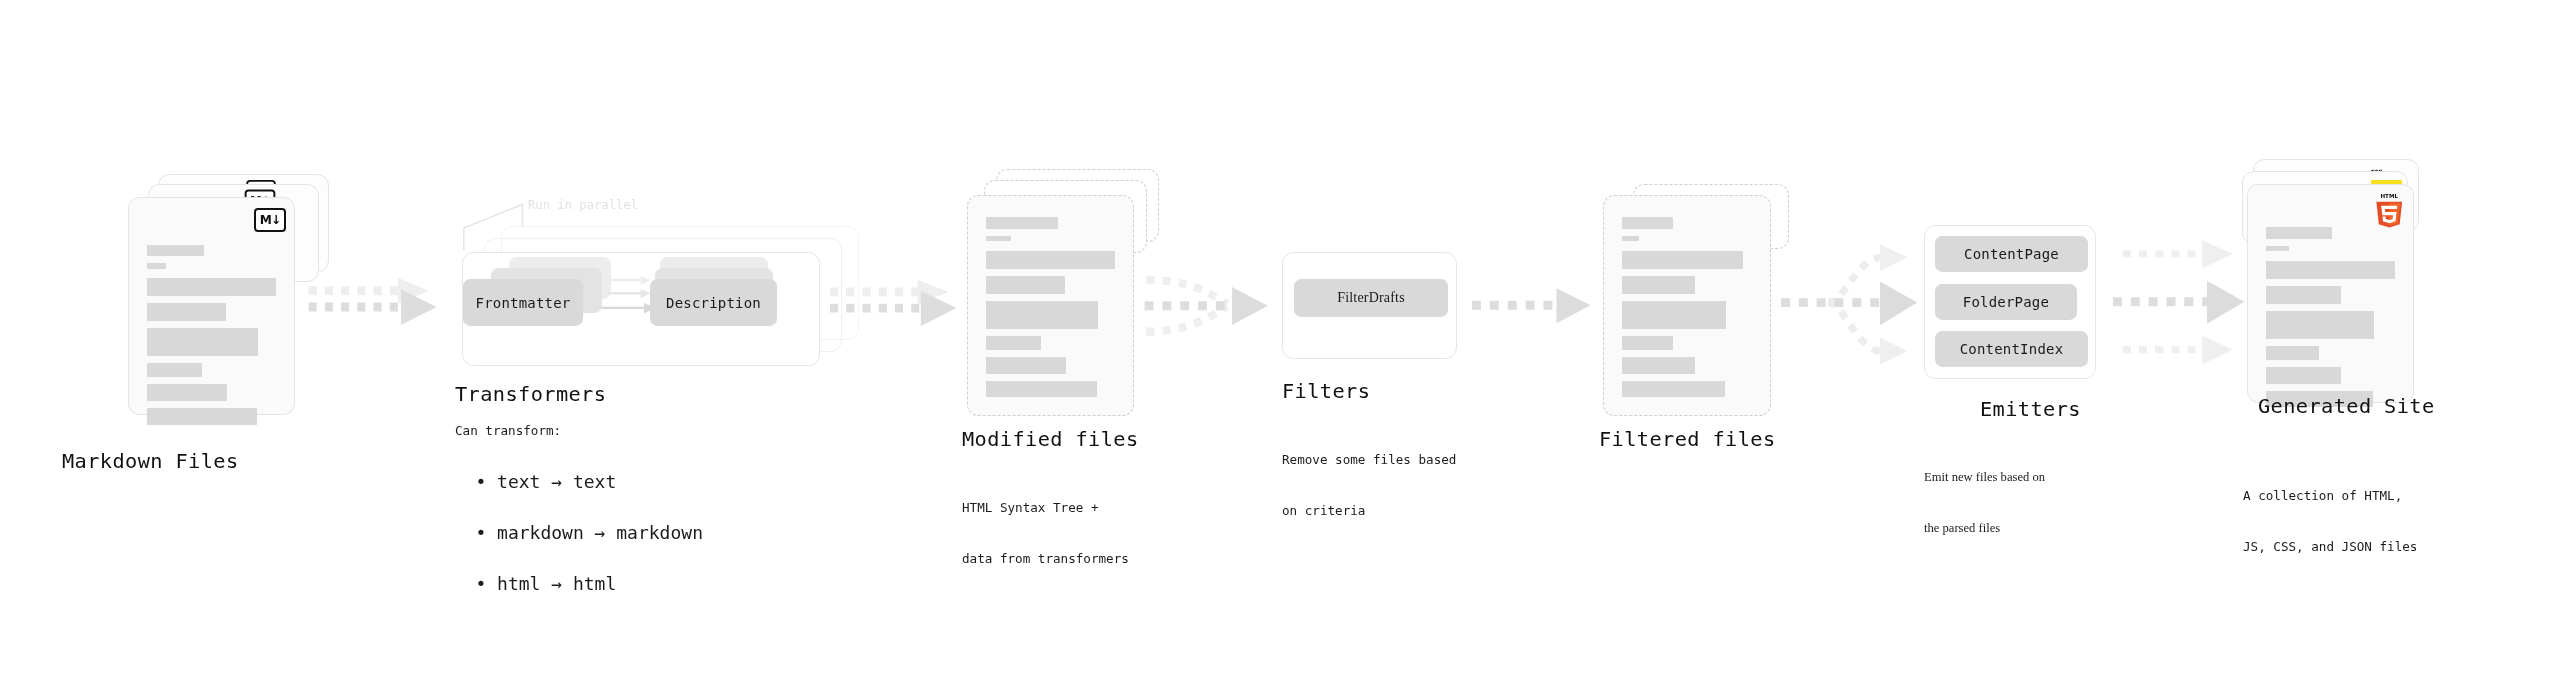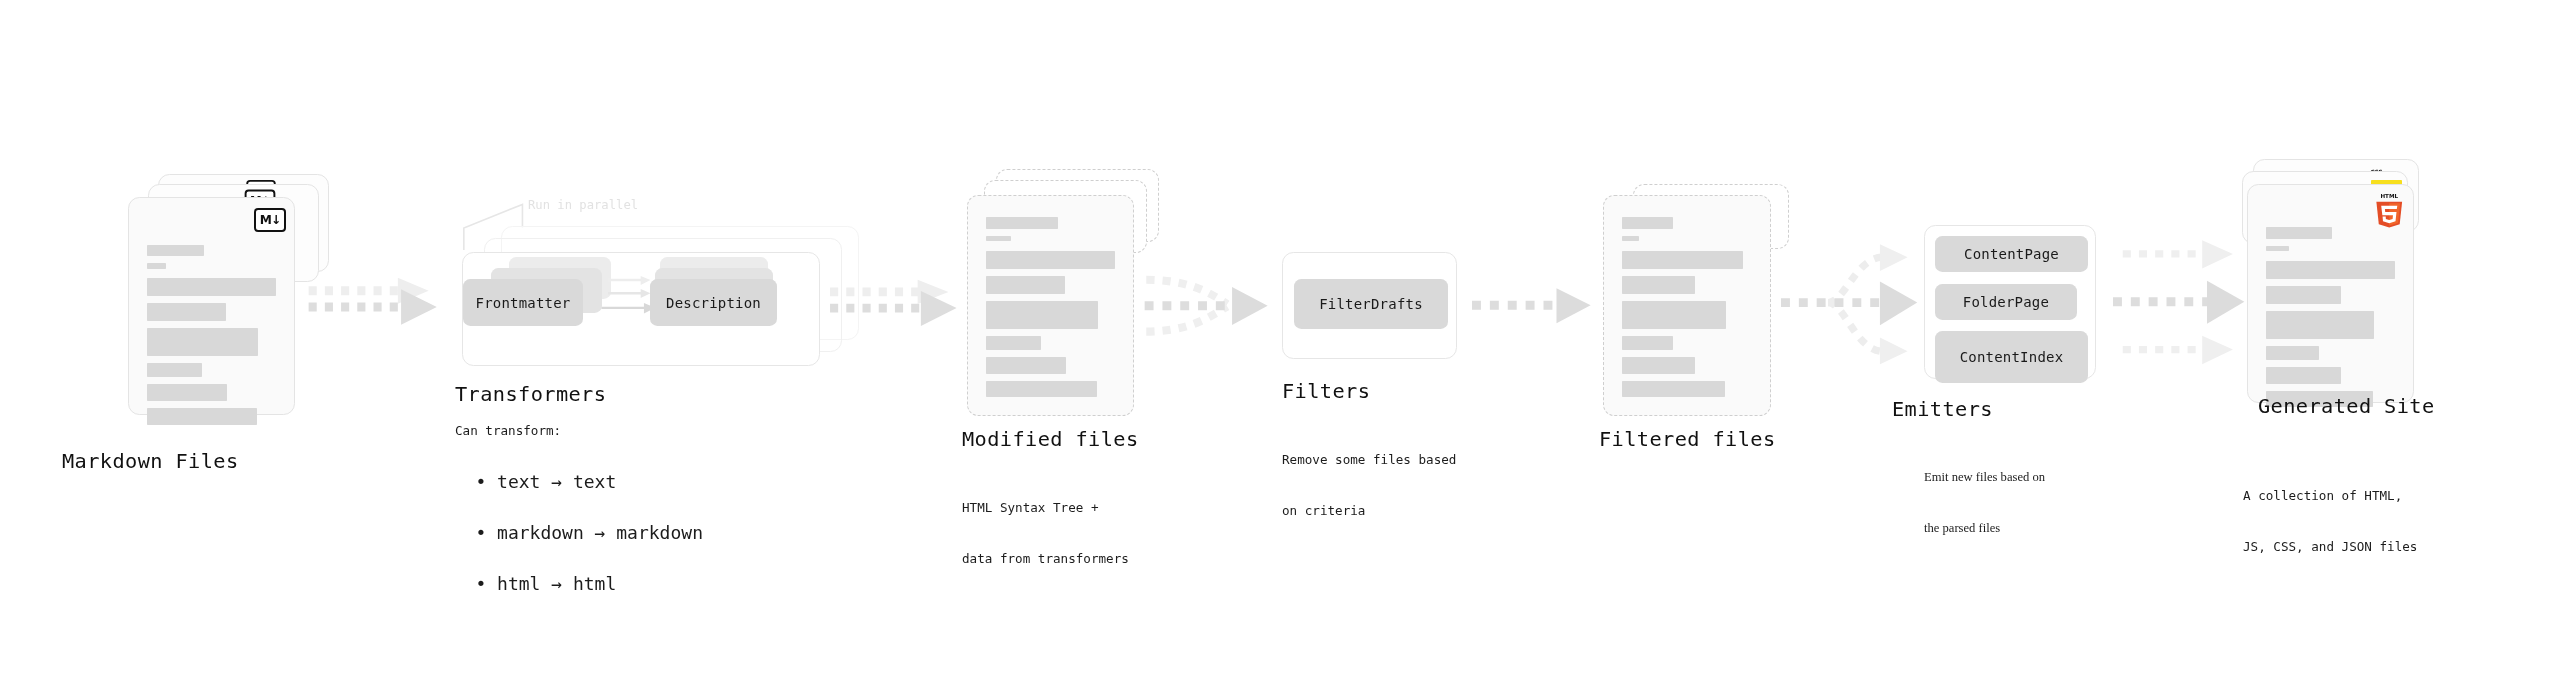--- a/index.html
+++ b/index.html
@@ -238,21 +238,21 @@
 
   <svg class="conn" style="left:1138px;top:262px;" width="146" height="89" viewBox="0 0 180 110">
     <path d="M10 22 C 60 22, 86 36, 110 52" fill="none" stroke="#efefef" stroke-width="10" stroke-dasharray="10 10"></path>
     <path d="M10 86 C 60 86, 86 70, 110 55" fill="none" stroke="#efefef" stroke-width="10" stroke-dasharray="10 10"></path>
     <line x1="8" y1="54" x2="118" y2="54" stroke="#dddddd" stroke-width="11" stroke-dasharray="11 11"></line>
     <polygon points="116,31 160,54 116,78" fill="#dcdcdc"></polygon>
   </svg>
 
   <div class="node">
     <div class="group" style="left:1282px;top:252px;width:175px;height:107px;"></div>
-    <div class="pill" style="left:1294px;top:279px;width:154px;height:50px;">FilterDrafts</div>
+    <div class="pill" style="left:1294px;top:279px;width:154px;height:38px;font-family:Liberation Serif, serif;">FilterDrafts</div>
     <div class="caption" style="left:1282px;top:379px;">Filters</div>
     <div class="subcaption" style="left:1282px;top:417px;">
       <div>Remove some files based</div>
       <div>on criteria</div>
     </div>
   </div>
 
   <svg class="conn" style="left:1472px;top:284px;" width="130" height="49" viewBox="0 0 160 60">
     <line x1="0" y1="26" x2="106" y2="26" stroke="#dddddd" stroke-width="11" stroke-dasharray="11 11"></line>
     <polygon points="104,5 146,26 104,48" fill="#dcdcdc"></polygon>
@@ -281,22 +281,22 @@
     <path d="M58 82 C 78 82, 92 140, 124 142" fill="none" stroke="#ededed" stroke-width="9" stroke-dasharray="10 10"></path>
     <polygon points="122,125 156,142 122,158" fill="#efefef"></polygon>
     <line x1="0" y1="82" x2="124" y2="82" stroke="#dddddd" stroke-width="11" stroke-dasharray="11 11"></line>
     <polygon points="122,56 168,82 122,110" fill="#dcdcdc"></polygon>
   </svg>
 
   <div class="node">
     <div class="group" style="left:1924px;top:225px;width:172px;height:154px;"></div>
     <div class="pill" style="left:1935px;top:236px;width:153px;height:36px;">ContentPage</div>
     <div class="pill" style="left:1935px;top:284px;width:142px;height:36px;">FolderPage</div>
-    <div class="pill" style="left:1935px;top:331px;width:153px;height:52px;">ContentIndex</div>
-    <div class="caption" style="left:1892px;top:397px;">Emitters</div>
+    <div class="pill" style="left:1935px;top:331px;width:153px;height:36px;">ContentIndex</div>
+    <div class="caption" style="left:1980px;top:397px;">Emitters</div>
     <div class="subcaption" style="left:1924px;top:435px;font-family:Liberation Serif, serif;">
       <div>Emit new files based on</div>
       <div>the parsed files</div>
     </div>
   </div>
 
   <svg class="conn" style="left:2113px;top:232px;" width="154" height="142" viewBox="0 0 190 175">
     <line x1="12" y1="27" x2="112" y2="27" stroke="#efefef" stroke-width="9" stroke-dasharray="10 10"></line>
     <polygon points="110,10 148,27 110,45" fill="#efefef"></polygon>
     <line x1="0" y1="86" x2="118" y2="86" stroke="#dddddd" stroke-width="11" stroke-dasharray="11 11"></line>

